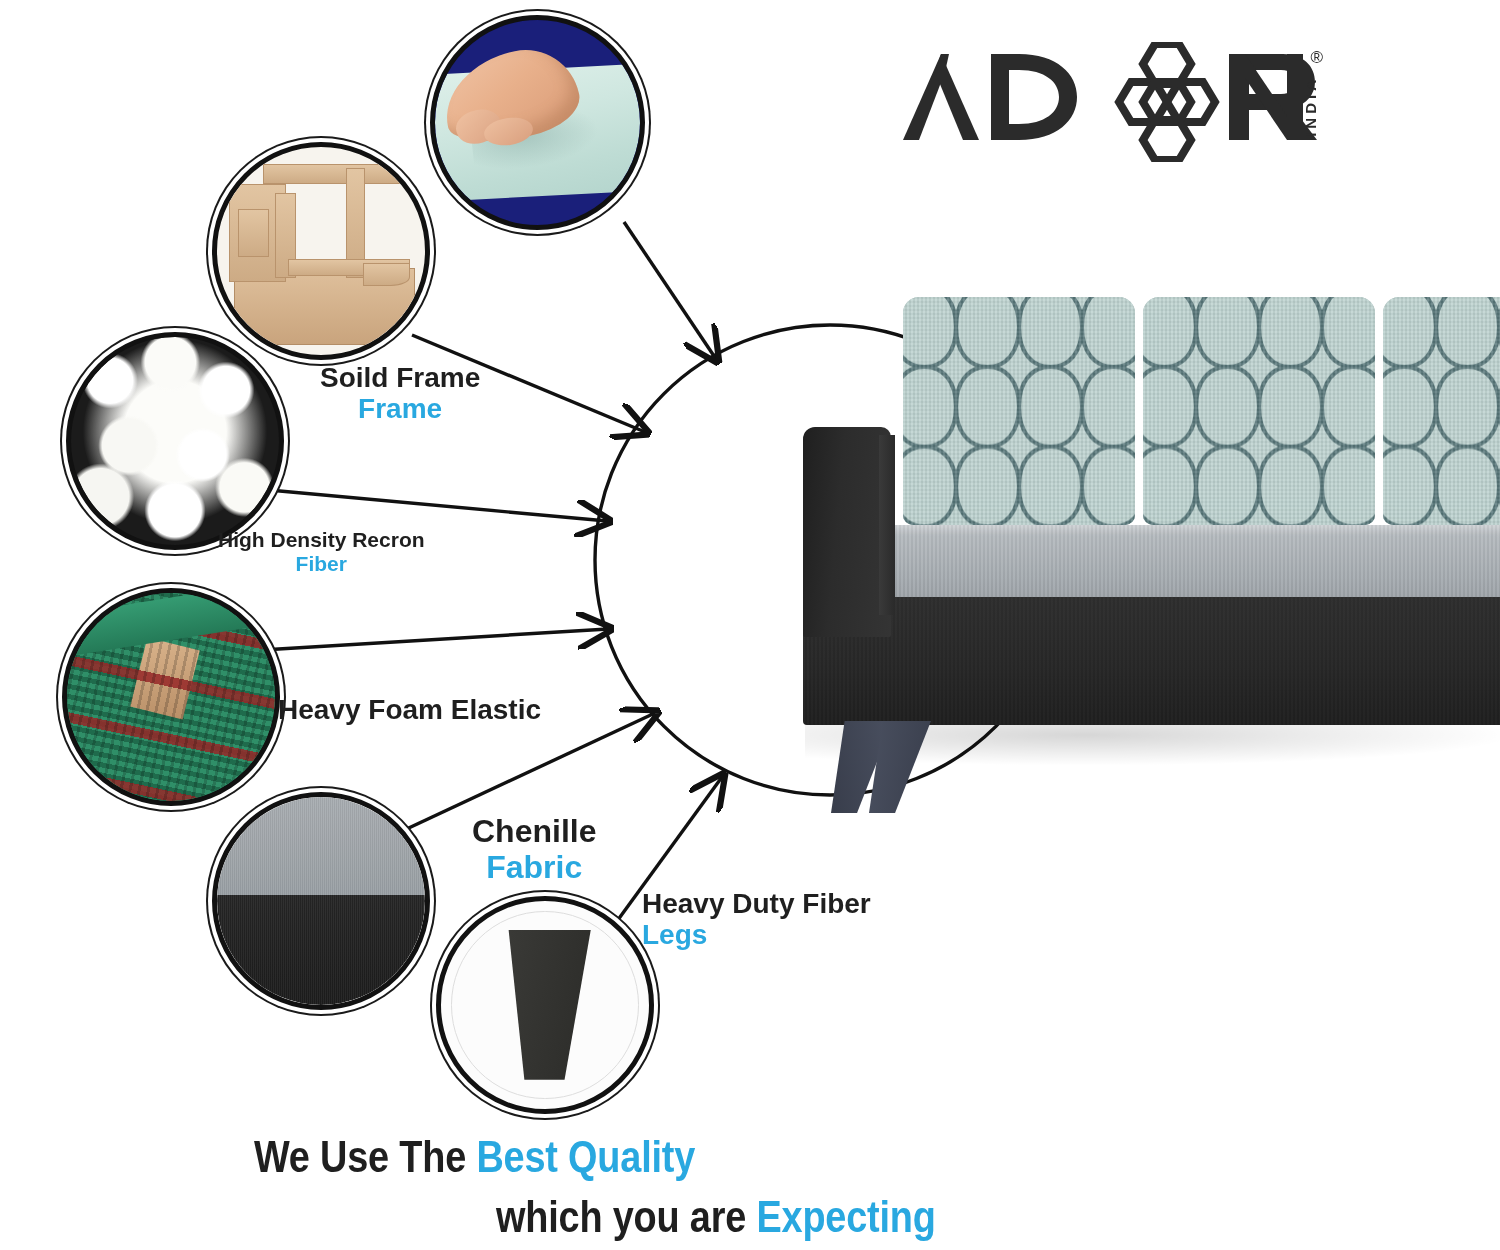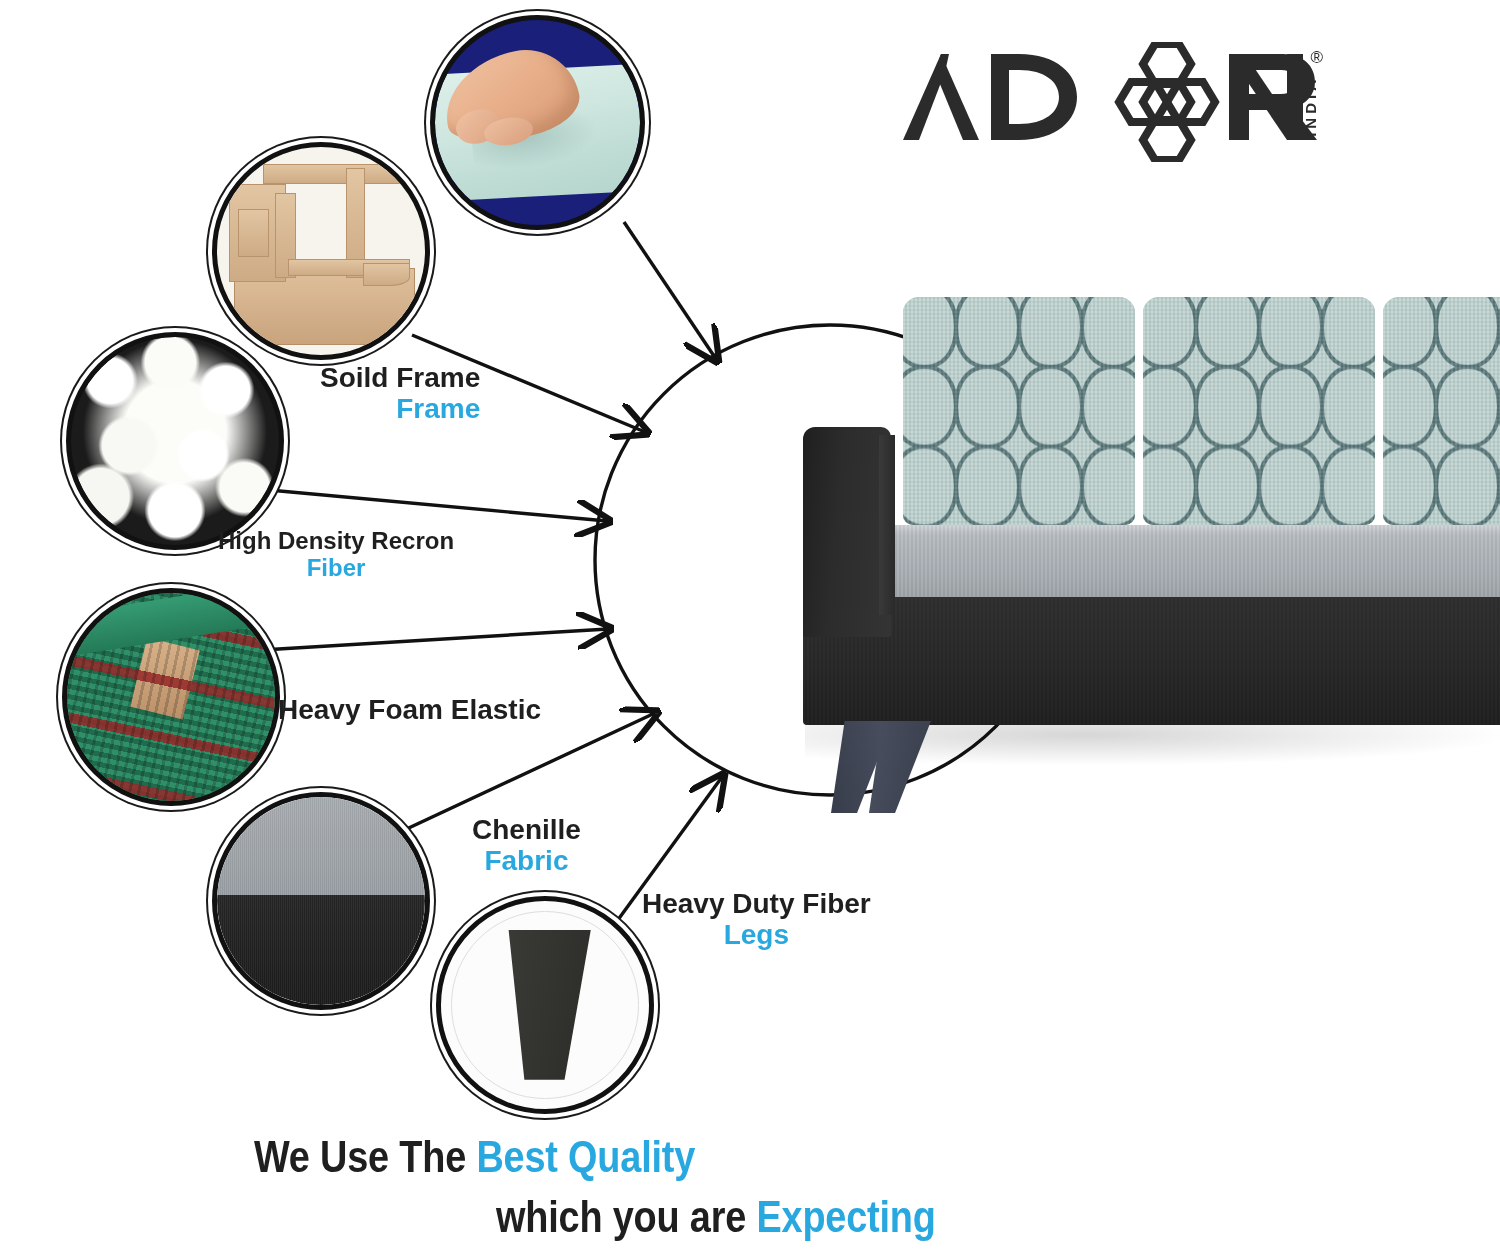--- a/index.html
+++ b/index.html
@@ -275,29 +275,29 @@
       <div class="bar" style="left:22%;top:8%;width:70%;height:9%;"></div>
       <div class="bar" style="left:62%;top:10%;width:8%;height:52%;"></div>
       <div class="bar" style="left:28%;top:22%;width:9%;height:40%;"></div>
       <div class="bar" style="left:10%;top:30%;width:14%;height:22%;"></div>
       <div class="bar" style="left:34%;top:54%;width:58%;height:7%;"></div>
       <div class="bar" style="left:70%;top:56%;width:22%;height:10%;border-radius:0 0 40% 0;"></div>
     </div>
   </div>
   <div class="label" style="left:320px;top:362px;font-size:28px;">
     <span class="l1">Soild Frame</span>
-    <span class="l2" style="text-align:right;">Frame</span>
+    <span class="l2" style="text-align:center;">Frame</span>
   </div>
 
   <div class="fcircle ph-fiber" style="left:66px;top:332px;width:208px;height:208px;">
     <div class="inner">
         <div class="fluff"></div>
       </div>
   </div>
-  <div class="label" style="left:218px;top:528px;font-size:24px;">
+  <div class="label" style="left:218px;top:528px;font-size:21px;">
     <span class="l1">High Density Recron</span>
     <span class="l2" style="text-align:center;">Fiber</span>
   </div>
 
   <div class="fcircle ph-belt" style="left:62px;top:588px;width:208px;height:208px;">
     <div class="inner">
       <div class="web"></div>
       <div class="woodbit"></div>
       <div class="redstripe"></div>
       <div class="cross"></div>
@@ -308,34 +308,34 @@
     <span class="l1">Heavy Foam Elastic</span>
   </div>
 
   <div class="fcircle ph-fabric" style="left:212px;top:792px;width:208px;height:208px;">
     <div class="inner">
       <div class="top"></div>
         <div class="bot"></div>
         <div class="tex"></div>
     </div>
   </div>
-  <div class="label center" style="left:472px;top:814px;font-size:28px;">
+  <div class="label center" style="left:472px;top:814px;font-size:32px;">
     <span class="l1">Chenille</span>
     <span class="l2">Fabric</span>
   </div>
 
   <div class="fcircle ph-legs" style="left:436px;top:896px;width:208px;height:208px;">
     <div class="inner">
       <div class="ring"></div>
       <div class="legshape"></div>
     </div>
   </div>
   <div class="label" style="left:642px;top:888px;font-size:28px;">
     <span class="l1">Heavy Duty Fiber</span>
-    <span class="l2" style="text-align:center;">Legs</span>
+    <span class="l2" style="">Legs</span>
   </div>
 
   <div class="sofa">
     <div class="sofa-shadow"></div>
 
     <div class="cushion" style="left:108px;width:232px;">
       <svg class="pat" viewBox="0 0 240 240" preserveAspectRatio="none">
         <defs>
           <pattern id="qf1" width="60" height="76" patternUnits="userSpaceOnUse">
             <path d="M30 0 C48 0 60 14 60 38 C60 62 48 76 30 76 C12 76 0 62 0 38 C0 14 12 0 30 0 Z" fill="none" stroke="#4f6f72" stroke-width="4"></path>

